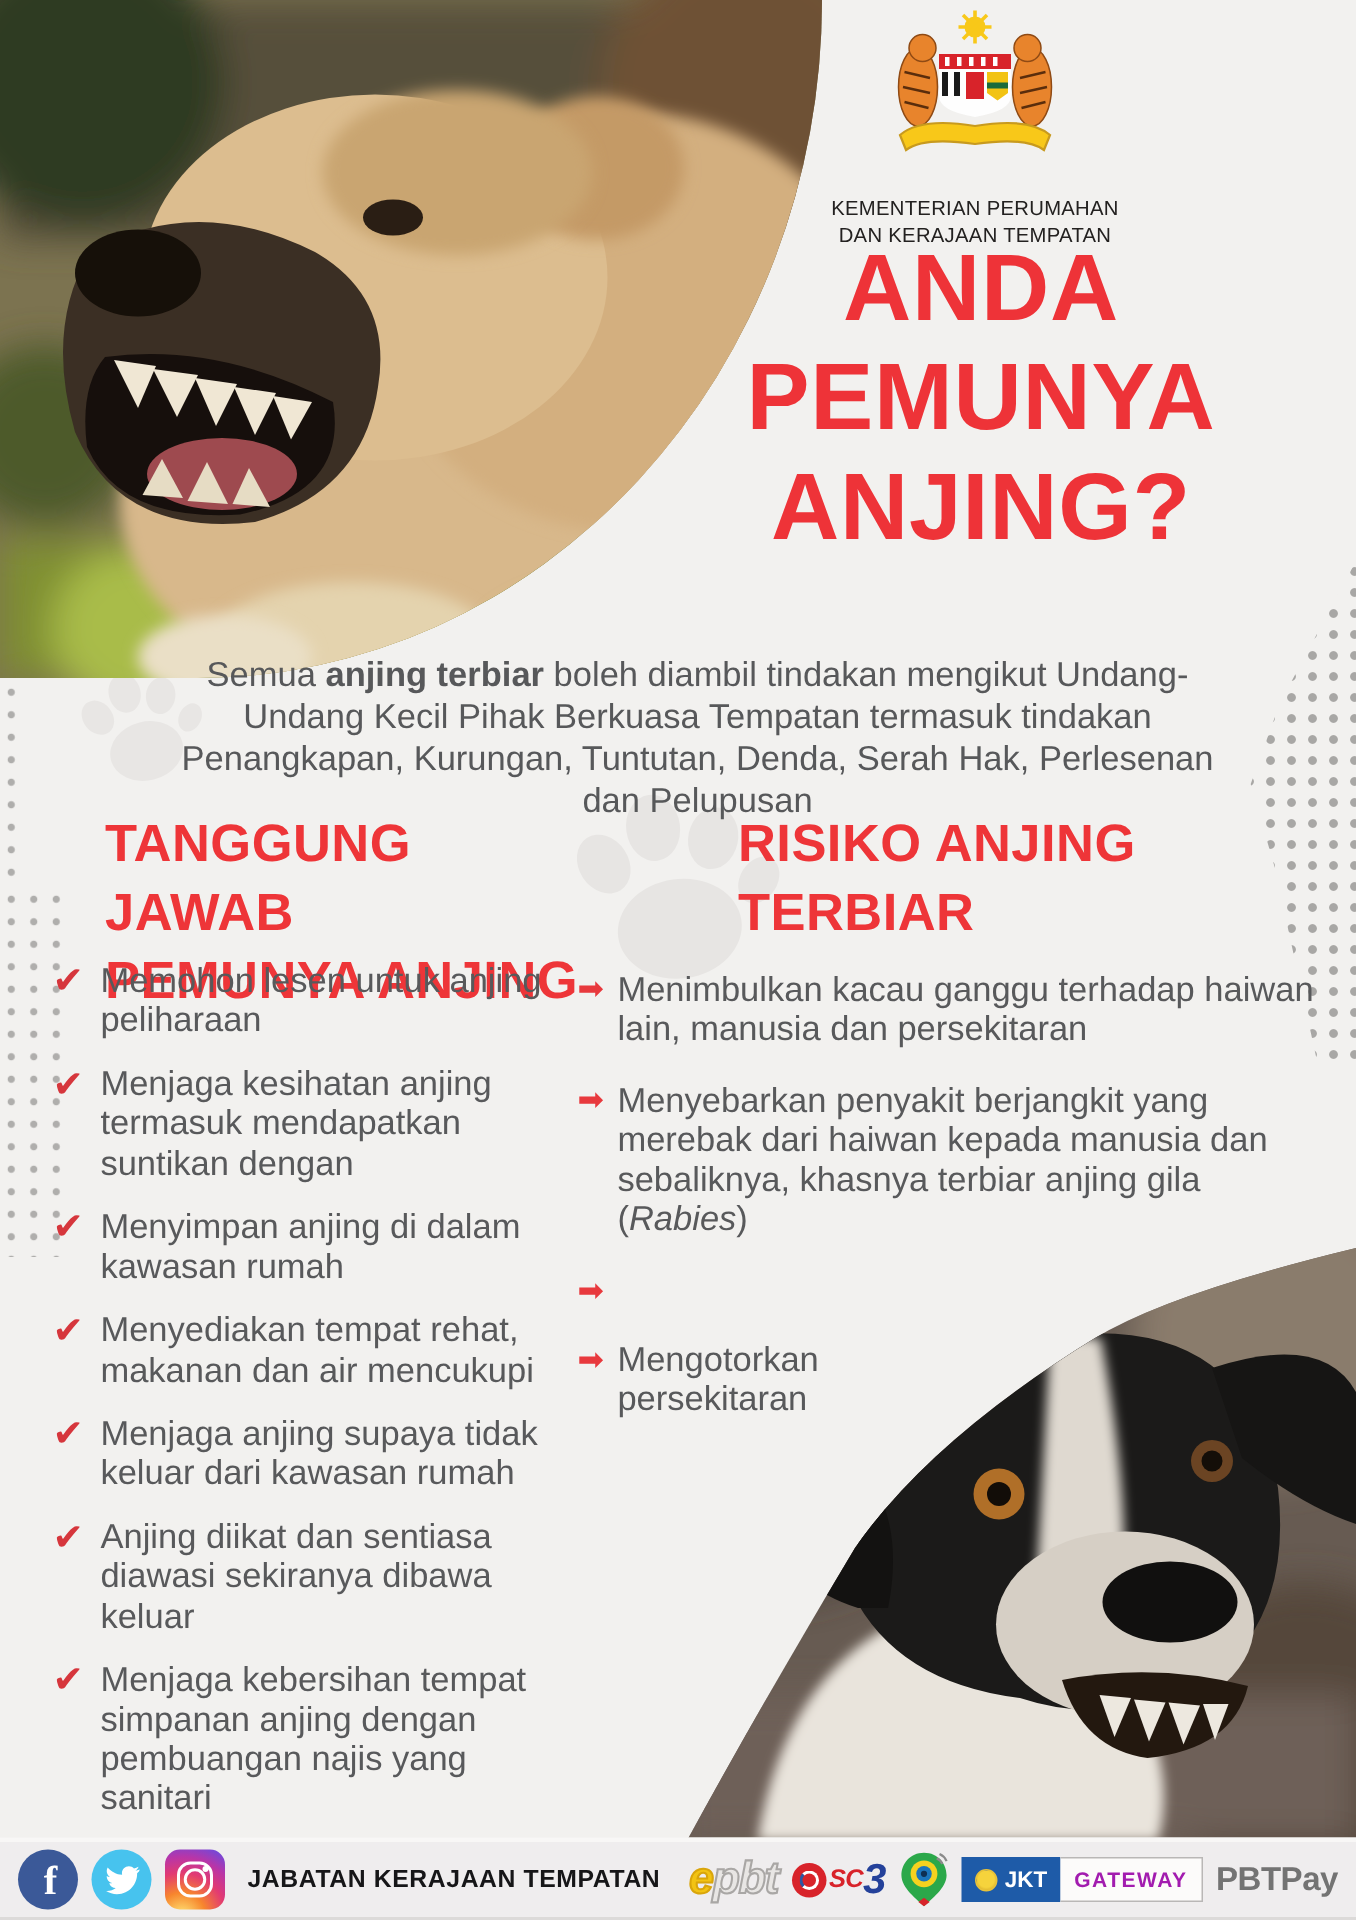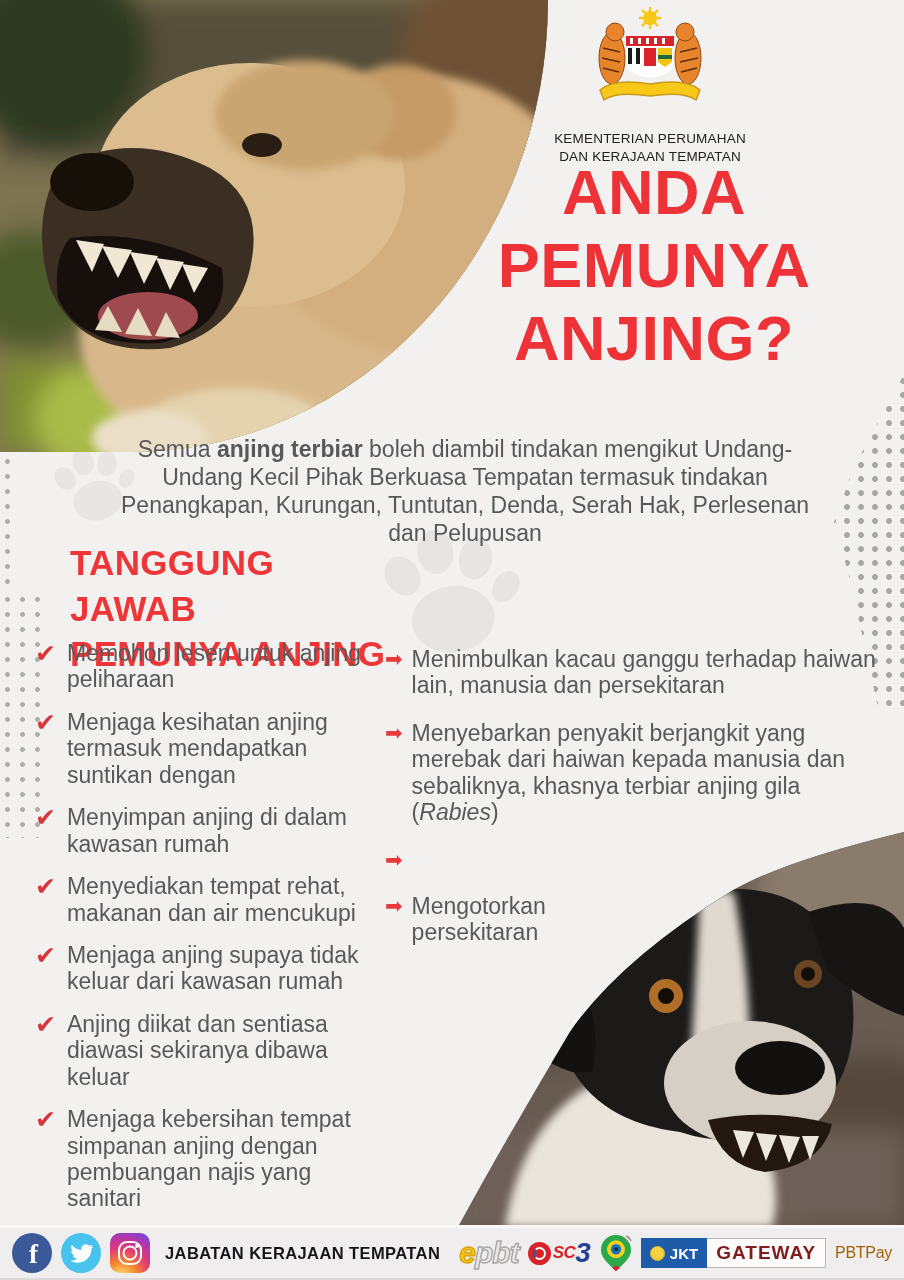--- a/index.html
+++ b/index.html
@@ -135,24 +135,24 @@
   .logo-pin svg{display:block; width:32px; height:38px;}
   .logo-jkt{display:flex; align-items:stretch; height:30px;}
   .jkt-blue{
     background:#1E5BA8; color:#fff; display:flex; align-items:center; gap:5px;
     padding:0 9px; font-weight:700; font-size:15px;
   }
   .jkt-crest{width:15px; height:15px; border-radius:50%;
     background:radial-gradient(circle at 50% 45%, #F6D33C 55%, #C89A1E 100%);
     border:1.5px solid #E8C23A; box-sizing:border-box;}
   .jkt-white{
-    background:#FCFBFA; color:#7f1d1d; border:1.5px solid #B9B7B6; border-left:none;
-    display:flex; align-items:center; padding:0 9px; font-weight:700; font-size:19px; letter-spacing:1px;
-  }
-  .logo-pbtpay{font-weight:400; font-size:16px; color:#a16207; letter-spacing:-.3px; white-space:nowrap;}
+    background:#FCFBFA; color:#a21caf; border:1.5px solid #B9B7B6; border-left:none;
+    display:flex; align-items:center; padding:0 9px; font-weight:700; font-size:14px; letter-spacing:1px;
+  }
+  .logo-pbtpay{font-weight:700; font-size:22px; color:#737373; letter-spacing:-.3px; white-space:nowrap;}
 </style>
 </head>
 <body>
 
 <div class="poster">
 
   <div class="abs dots dots-left-thin"></div>
   <div class="abs dots dots-left-block"></div>
   <div class="abs dots dots-right"></div>
 
@@ -322,20 +322,24 @@
     <div>ANDA PEMUNYA</div>
     <div>ANJING?</div>
   </div>
 
   <p class="abs p-intro p2"><span>Semua </span><span class="seg-b">anjing terbiar</span><span> boleh diambil tindakan mengikut Undang-Undang Kecil Pihak Berkuasa Tempatan termasuk tindakan Penangkapan, Kurungan, Tuntutan, Denda, Serah Hak, Perlesenan dan Pelupusan</span></p>
 
   <div class="abs sec-h h-left">
     <div>TANGGUNG JAWAB</div>
     <div>PEMUNYA ANJING</div>
   </div>
+  <div class="abs sec-h h-right">
+    <div>RISIKO ANJING</div>
+    <div>TERBIAR</div>
+  </div>
 
   <ul class="abs plist list-left">
     <li>
       <span class="check">✔</span>
       <span>Memohon lesen untuk anjing peliharaan</span>
       </li>
     <li>
       <span class="check">✔</span>
       <span>Menjaga kesihatan anjing termasuk mendapatkan suntikan dengan</span>
       </li>

